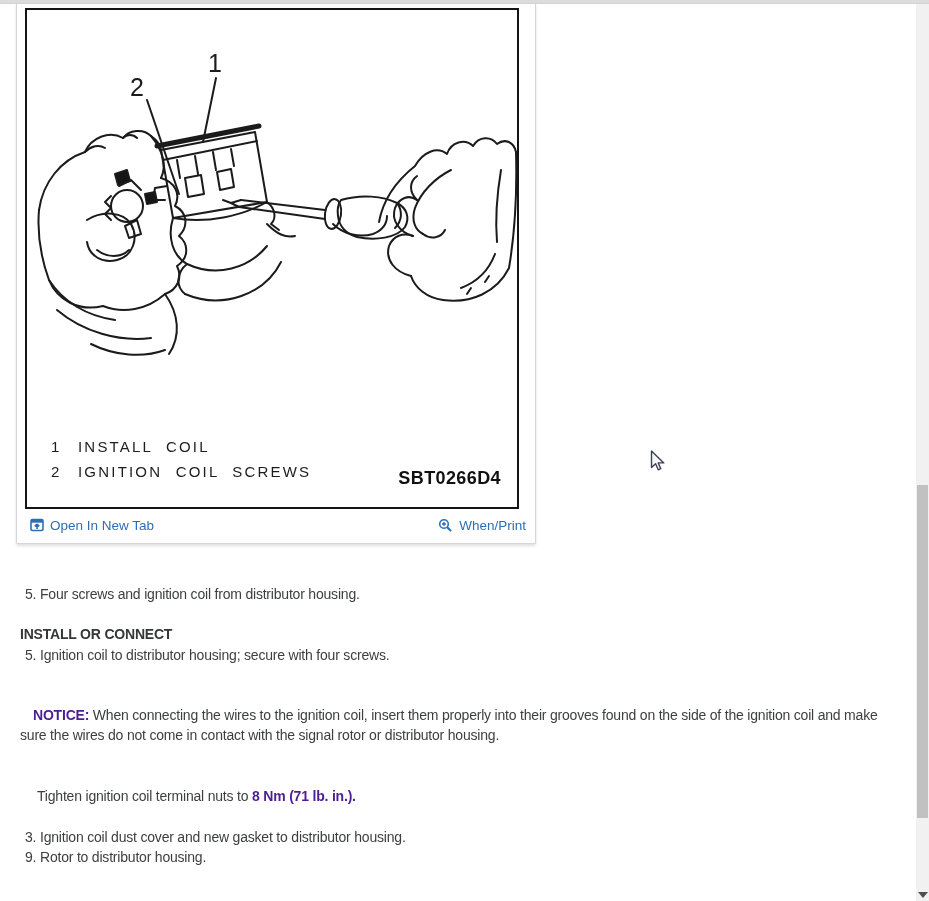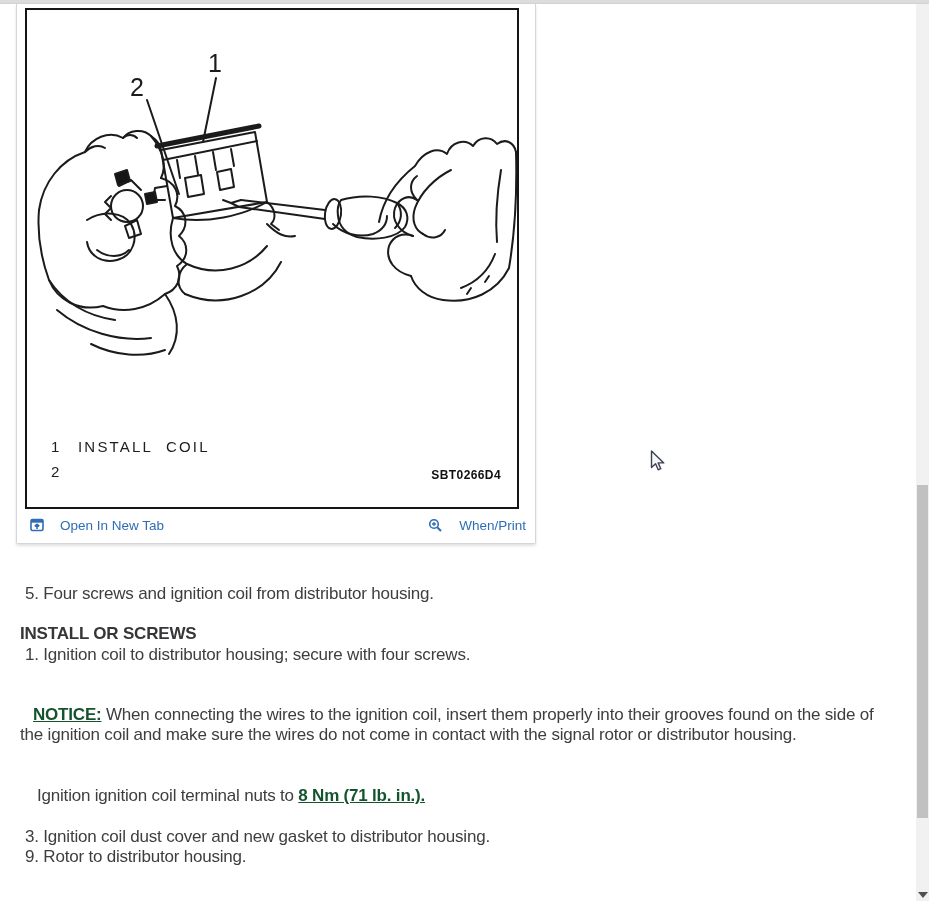--- a/index.html
+++ b/index.html
@@ -26,39 +26,39 @@
     position:absolute; left:8px; top:4px; width:494px; height:501px;
     border:2px solid #151515; background:#fff;
   }
   .figure-frame svg.illustration { position:absolute; left:0; top:0; }
   .fig-legend { position:absolute; left:24px; top:424px; }
   .legend-row { display:flex; height:25px; align-items:center;
     font-size:15px; letter-spacing:2.2px; word-spacing:7px; color:#1d1d1d; }
   .legend-num { width:27px; }
   .fig-code {
     position:absolute; right:16px; top:458px;
-    font-size:12px; font-weight:bold; color:#111; letter-spacing:0.4px;
+    font-size:18px; font-weight:bold; color:#111; letter-spacing:0.4px;
   }
   .figure-actions {
     position:absolute; left:0; right:0; bottom:0; height:32px;
     display:flex; justify-content:space-between; align-items:center;
     padding:0 9px 4px 13px; background:#fff;
   }
   .fig-link {
-    display:flex; align-items:center; gap:16px;
+    display:flex; align-items:center; gap:6px;
     color:#2f6eb5; font-size:13.5px; text-decoration:none; cursor:pointer;
   }
   .fig-link svg { display:block; }
   
   .article { position:absolute; left:0; top:545px; width:776px; height:356px;
-    font-size:17px; line-height:20px; letter-spacing:-0.2px; color:#3d3e3f; }
+    font-size:14px; line-height:20px; letter-spacing:-0.2px; color:#3d3e3f; }
   .t { position:absolute; white-space:nowrap; }
   .heading { font-weight:bold; color:#353637; }
   .wrap { white-space:normal; }
-  b { color:#14532d;text-decoration:underline; }
+  b { color:#4c1d95; }
   
   .scrollbar {
     position:absolute; right:0; top:0; width:13px; height:901px;
     background:#f1f1f1; z-index:4;
   }
   .scroll-thumb {
     position:absolute; left:1px; top:485px; width:11px; height:333px;
     background:#c1c1c1;
   }
   .scroll-down-arrow {
@@ -150,20 +150,21 @@
         </g>
       </svg>
 
       <div class="fig-legend">
         <div class="legend-row">
           <span class="legend-num">1</span>
           <span>INSTALL COIL</span>
         </div>
         <div class="legend-row">
           <span class="legend-num">2</span>
+          <span>IGNITION COIL SCREWS</span>
         </div>
       </div>
       <div class="fig-code">SBT0266D4</div>
     </div>
 
     <div class="figure-actions">
       <a class="fig-link">
         <span>
           <svg width="14" height="14" viewBox="0 0 14 14">
             <rect x="1" y="1.5" width="12" height="11" rx="1.5" fill="none" stroke="#2f6eb5" stroke-width="1.6"></rect>
@@ -182,30 +183,30 @@
           </svg>
         </span>
         <span>When/Print</span>
       </a>
     </div>
   </div>
 
   <div class="article">
     <div class="t" style="left:25px; top:39px;">5. Four screws and ignition coil from distributor housing.</div>
 
-    <div class="t heading" style="left:20px; top:79px;">INSTALL OR SCREWS</div>
-
-    <div class="t" style="left:25px; top:100px;">1. Ignition coil to distributor housing; secure with four screws.</div>
+    <div class="t heading" style="left:20px; top:79px;">INSTALL OR CONNECT</div>
+
+    <div class="t" style="left:25px; top:100px;">5. Ignition coil to distributor housing; secure with four screws.</div>
 
     <div class="t wrap" style="left:20px; top:160px; width:862px; text-indent:13px; white-space:normal;">
       <b>NOTICE:</b><span> When connecting the wires to the ignition coil, insert them properly into their grooves found on the side of the ignition coil and make sure the wires do not come in contact with the signal rotor or distributor housing.</span>
     </div>
 
     <div class="t" style="left:37px; top:241px;">
-      <span>Ignition ignition coil terminal nuts to </span><b>8 Nm (71 lb. in.).</b>
+      <span>Tighten ignition coil terminal nuts to </span><b>8 Nm (71 lb. in.).</b>
     </div>
 
     <div class="t" style="left:25px; top:282px;">3. Ignition coil dust cover and new gasket to distributor housing.</div>
     <div class="t" style="left:25px; top:302px;">9. Rotor to distributor housing.</div>
   </div>
 
   <div class="scrollbar">
     <div class="scroll-thumb"></div>
     <div class="scroll-down-arrow"></div>
   </div>

